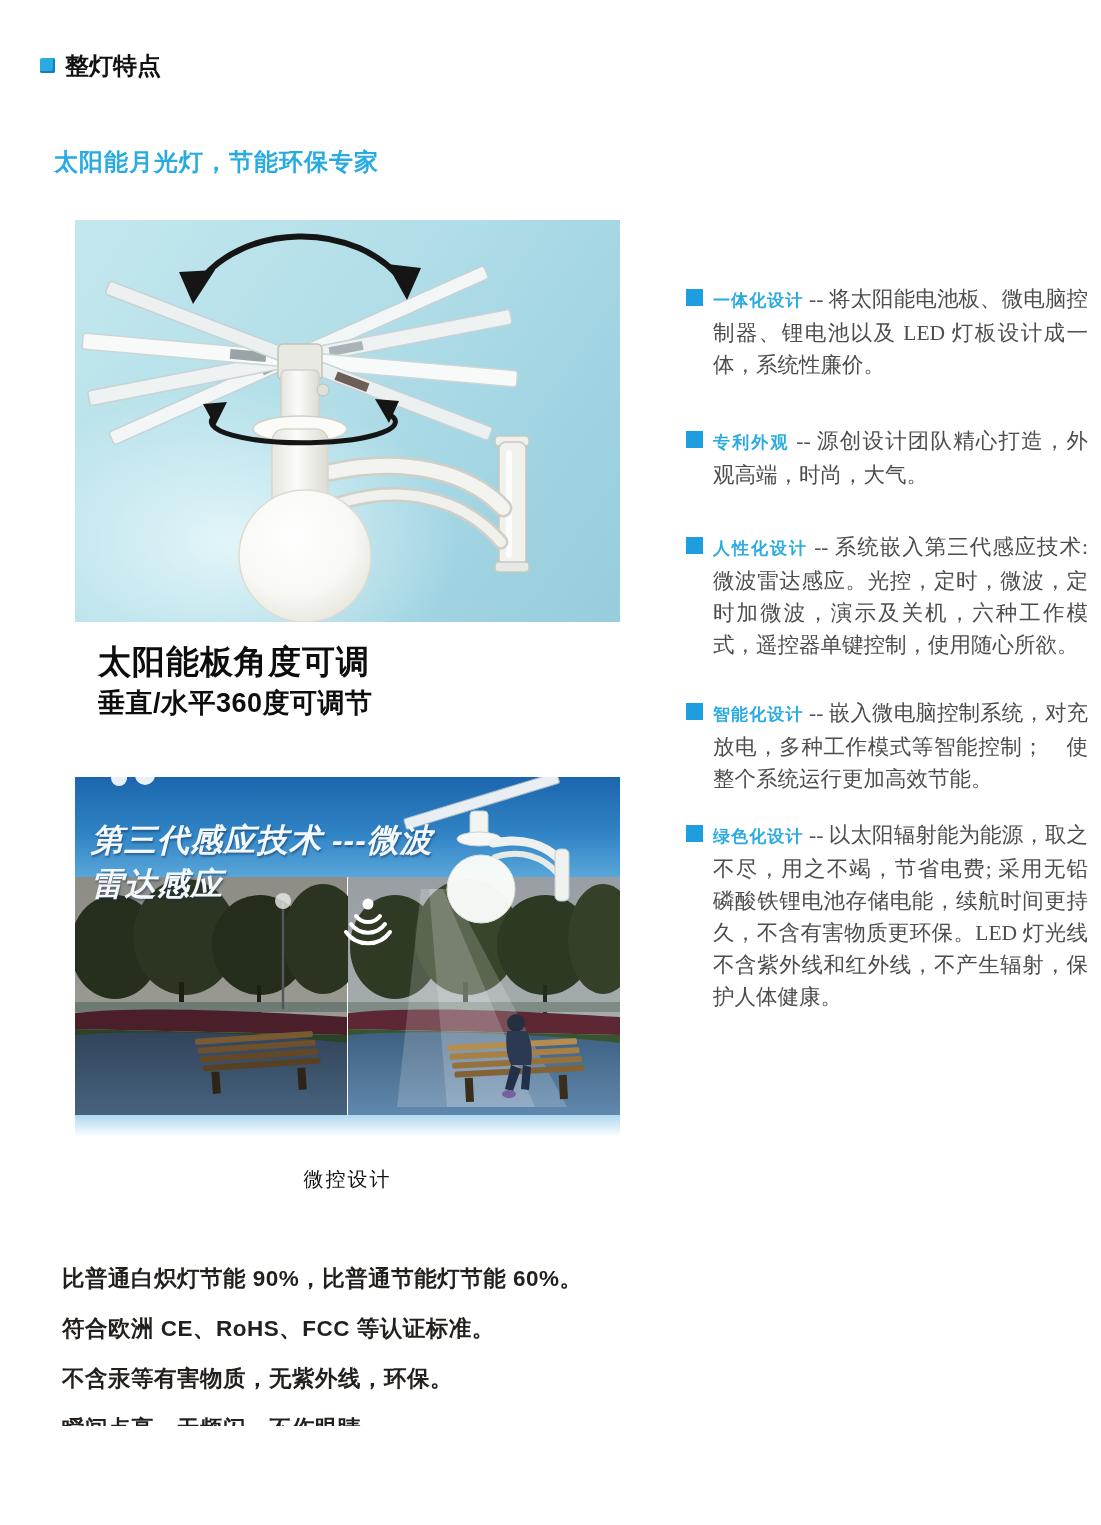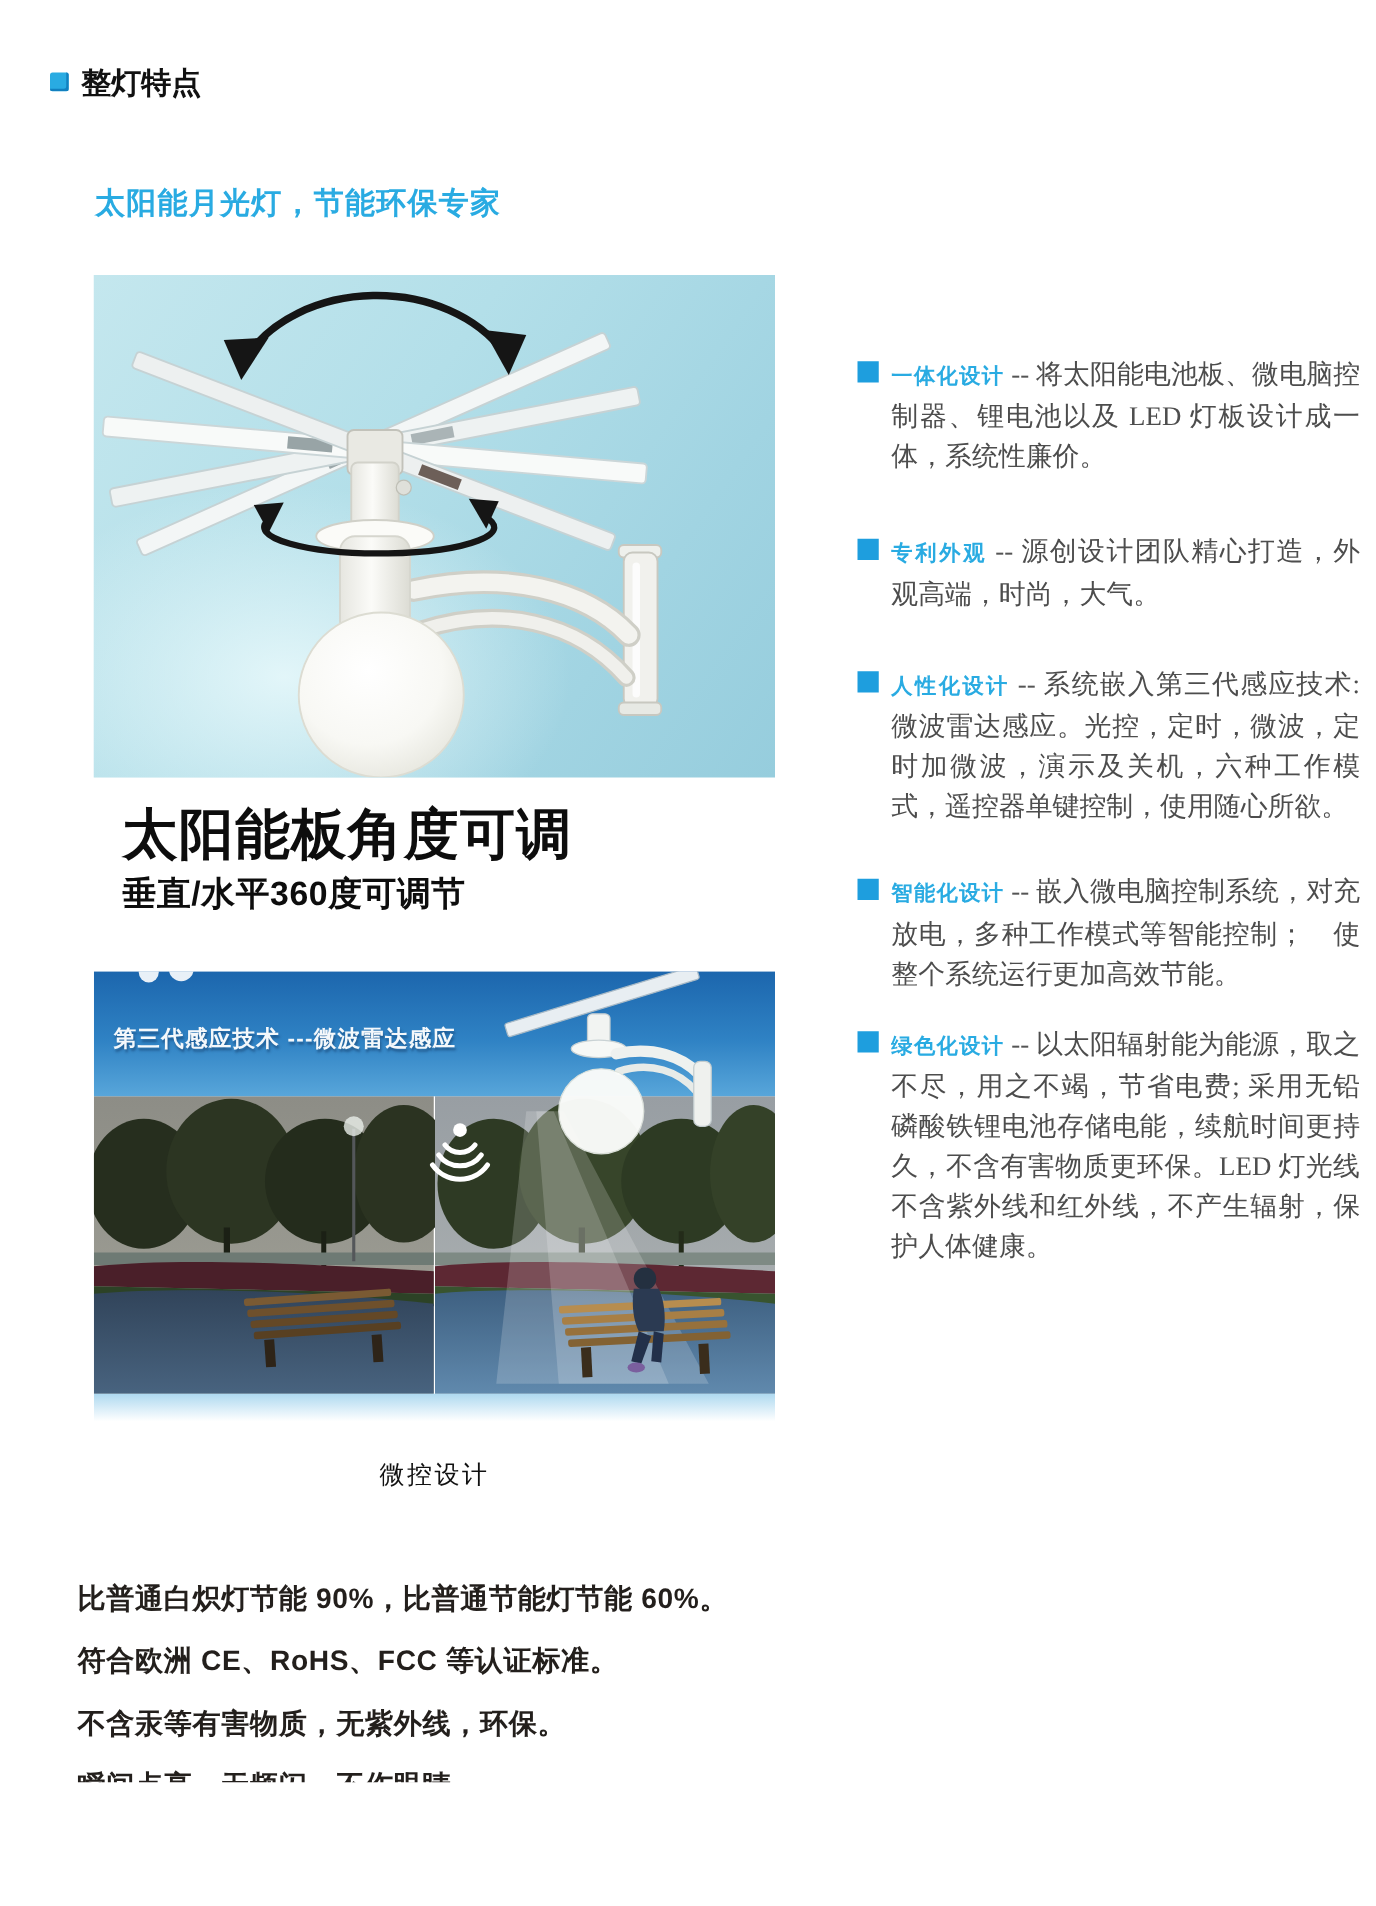--- a/index.html
+++ b/index.html
@@ -10,42 +10,42 @@
     background:#ffffff;
     font-family:"Liberation Sans",sans-serif;
     color:#1a1a1a;
     overflow:hidden;
   }
   
   .section-header{position:absolute;left:40px;top:50px;display:flex;align-items:flex-start;}
   .sq-bullet{width:15px;height:15px;background:#29abe2;border-radius:2px;margin-top:8px;
              box-shadow:-2px -2px 0 0 #1280bf inset;}
   .section-header .txt{margin-left:10px;font-size:24px;font-weight:bold;color:#111;}
-  .tagline{position:absolute;left:76px;top:146px;font-size:24px;font-weight:bold;color:#29abe2;letter-spacing:1px;}
+  .tagline{position:absolute;left:54px;top:146px;font-size:24px;font-weight:bold;color:#29abe2;letter-spacing:1px;}
 
   
   .hero-img{
     position:absolute;left:75px;top:220px;width:545px;height:402px;
     background:
       radial-gradient(ellipse 60% 55% at 28% 80%, rgba(235,250,252,.85), rgba(235,250,252,0) 70%),
       linear-gradient(125deg,#c4e7ee 0%,#b3dfe9 40%,#a1d4e2 75%,#96cddd 100%);
     overflow:hidden;
   }
   .hero-img svg{position:absolute;left:0;top:0;}
 
   .adjust-caption{position:absolute;left:98px;top:644px;}
-  .adjust-caption .big{font-size:44px;font-weight:600;color:#0d0d0d;letter-spacing:1px;line-height:1.1;text-align:center;}
+  .adjust-caption .big{font-size:33px;font-weight:600;color:#0d0d0d;letter-spacing:1px;line-height:1.1;}
   .adjust-caption .sub{font-size:27px;font-weight:600;color:#0d0d0d;margin-top:5px;letter-spacing:.5px;}
 
   
   .sensor-img{position:absolute;left:75px;top:777px;width:545px;height:360px;overflow:hidden;background:#fff;}
   .sensor-img svg{position:absolute;left:0;top:0;}
   .banner-text{
     position:absolute;left:16px;top:42px;width:370px;
-    font-size:18px;font-weight:bold;color:#f4f8fb;
+    font-size:32px;font-weight:bold;font-style:italic;color:#f4f8fb;
     letter-spacing:1px;text-shadow:1px 2px 2px rgba(10,40,80,.45);
   }
   .sensor-caption{position:absolute;left:75px;top:1166px;width:545px;text-align:center;
                   font-size:20px;color:#111;letter-spacing:2px;font-family:Liberation Mono, monospace;}
 
   
   .benefits{position:absolute;left:62px;top:1254px;font-size:22.5px;font-weight:700;color:#231f1c;}
   .benefits .line{height:50px;line-height:50px;letter-spacing:.5px;}
 
   

